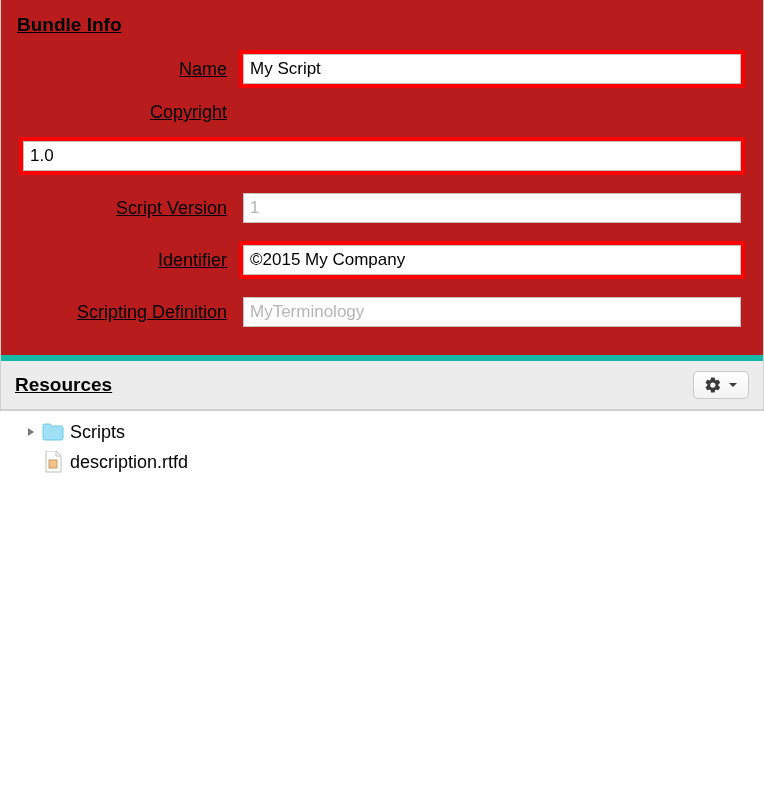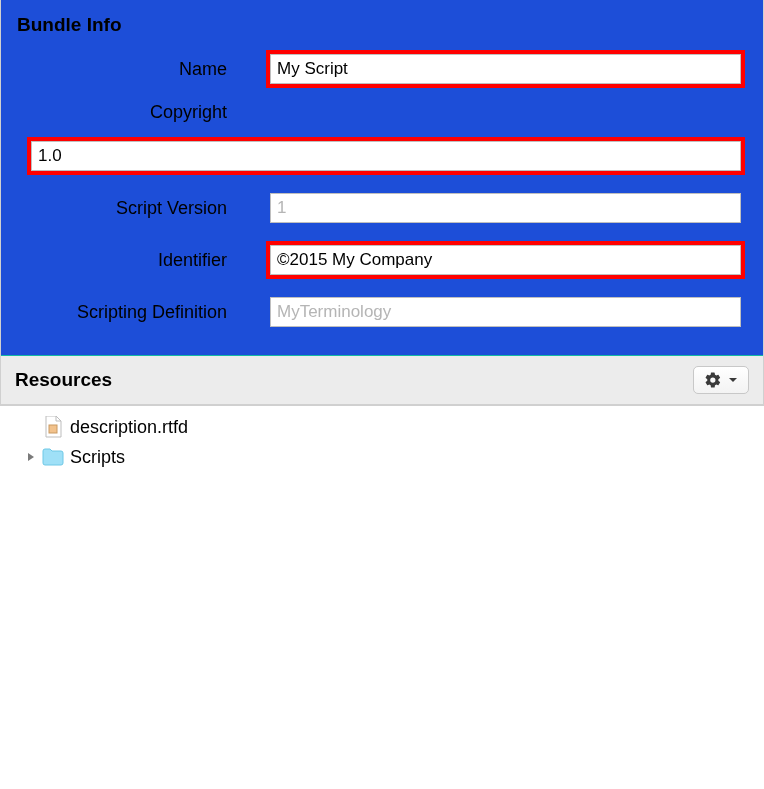--- a/index.html
+++ b/index.html
@@ -6,50 +6,49 @@
 body {
   font-family: -apple-system, "Helvetica Neue", Helvetica, Arial, sans-serif;
   font-size: 17px;
   background: #fff;
   width: 764px;
   height: 789px;
   overflow: hidden;
   color: #000;
 }
 .panel {
-  background: #1d4ed8;
+  background: #b91c1c;
   border: 1px solid #d0d0d0;
   border-top: none;
+  text-decoration: underline;
 }
 .section-header {
   font-weight: bold;
   font-size: 19px;
   padding: 14px 16px 4px 16px;
 }
 .form {
   padding: 10px 18px 18px 18px;
 }
 .row {
   display: flex;
   align-items: center;
   margin-bottom: 14px;
-  gap: 19px;
 }
 .row:last-child { margin-bottom: 6px; justify-content: center; }
 .label {
   width: 220px;
   text-align: right;
   padding-right: 12px;
   font-size: 18px;
   color: #000;
 }
 .field-wrap {
   flex: 1;
   position: relative;
-  margin-left: 8px;
 }
 .field-wrap.highlight {
   border: 4px solid #ff0000;
 }
 .field-wrap.normal {
   border: 4px solid transparent;
 }
 input.text {
   width: 100%;
   height: 30px;
@@ -60,21 +59,21 @@
   outline: none;
   font-family: inherit;
 }
 input.text::placeholder { color: #b5b5b5; }
 
 .resources-bar {
   display: flex;
   align-items: center;
   justify-content: space-between;
   padding: 10px 14px 10px 14px;
-  border-top: 1px solid #14b8a6;
+  border-top: 6px solid #14b8a6;
   border-bottom: 1px solid #d0d0d0;
   background: #ececec;
 }
 .resources-title {
   font-weight: bold;
   font-size: 19px;
 }
 .gear-btn {
   display: flex;
   align-items: center;
@@ -175,38 +174,38 @@
             <path d="M1 3 L5 7 L9 3 Z"></path>
           </svg>
       </span>
     </div>
   </div>
 </div>
 
 <div class="file-area">
 
   <div class="file-row">
+    <div class="disclosure">
+      <svg width="10" height="10" viewBox="0 0 10 10" fill="#7a7a7a">
+          <path d="M2 1 L8 5 L2 9 Z"></path>
+        </svg>
+    </div>
+    <div class="icon-slot">
+      <svg width="22" height="18" viewBox="0 0 22 18">
+        <path d="M1 3 Q1 1 3 1 H8 L10 3 H19 Q21 3 21 5 V15 Q21 17 19 17 H3 Q1 17 1 15 Z" fill="#9fe0f7" stroke="#6ec8e6"></path>
+      </svg>
+    </div>
+    <div class="file-name">Scripts</div>
+  </div>
+
+  <div class="file-row">
     <div class="disclosure"></div>
     <div class="icon-slot">
       <svg width="18" height="22" viewBox="0 0 18 22">
         <path d="M2 0 H12 L17 5 V21 H2 Z" fill="#fff" stroke="#bdbdbd"></path>
         <path d="M12 0 V5 H17" fill="none" stroke="#bdbdbd"></path>
         <rect x="5" y="9" width="8" height="8" fill="#f2c28c" stroke="#c99a62"></rect>
       </svg>
     </div>
     <div class="file-name">description.rtfd</div>
   </div>
 
-  <div class="file-row">
-    <div class="disclosure">
-      <svg width="10" height="10" viewBox="0 0 10 10" fill="#7a7a7a">
-          <path d="M2 1 L8 5 L2 9 Z"></path>
-        </svg>
-    </div>
-    <div class="icon-slot">
-      <svg width="22" height="18" viewBox="0 0 22 18">
-        <path d="M1 3 Q1 1 3 1 H8 L10 3 H19 Q21 3 21 5 V15 Q21 17 19 17 H3 Q1 17 1 15 Z" fill="#9fe0f7" stroke="#6ec8e6"></path>
-      </svg>
-    </div>
-    <div class="file-name">Scripts</div>
-  </div>
-
 </div>
 
 </body></html>

